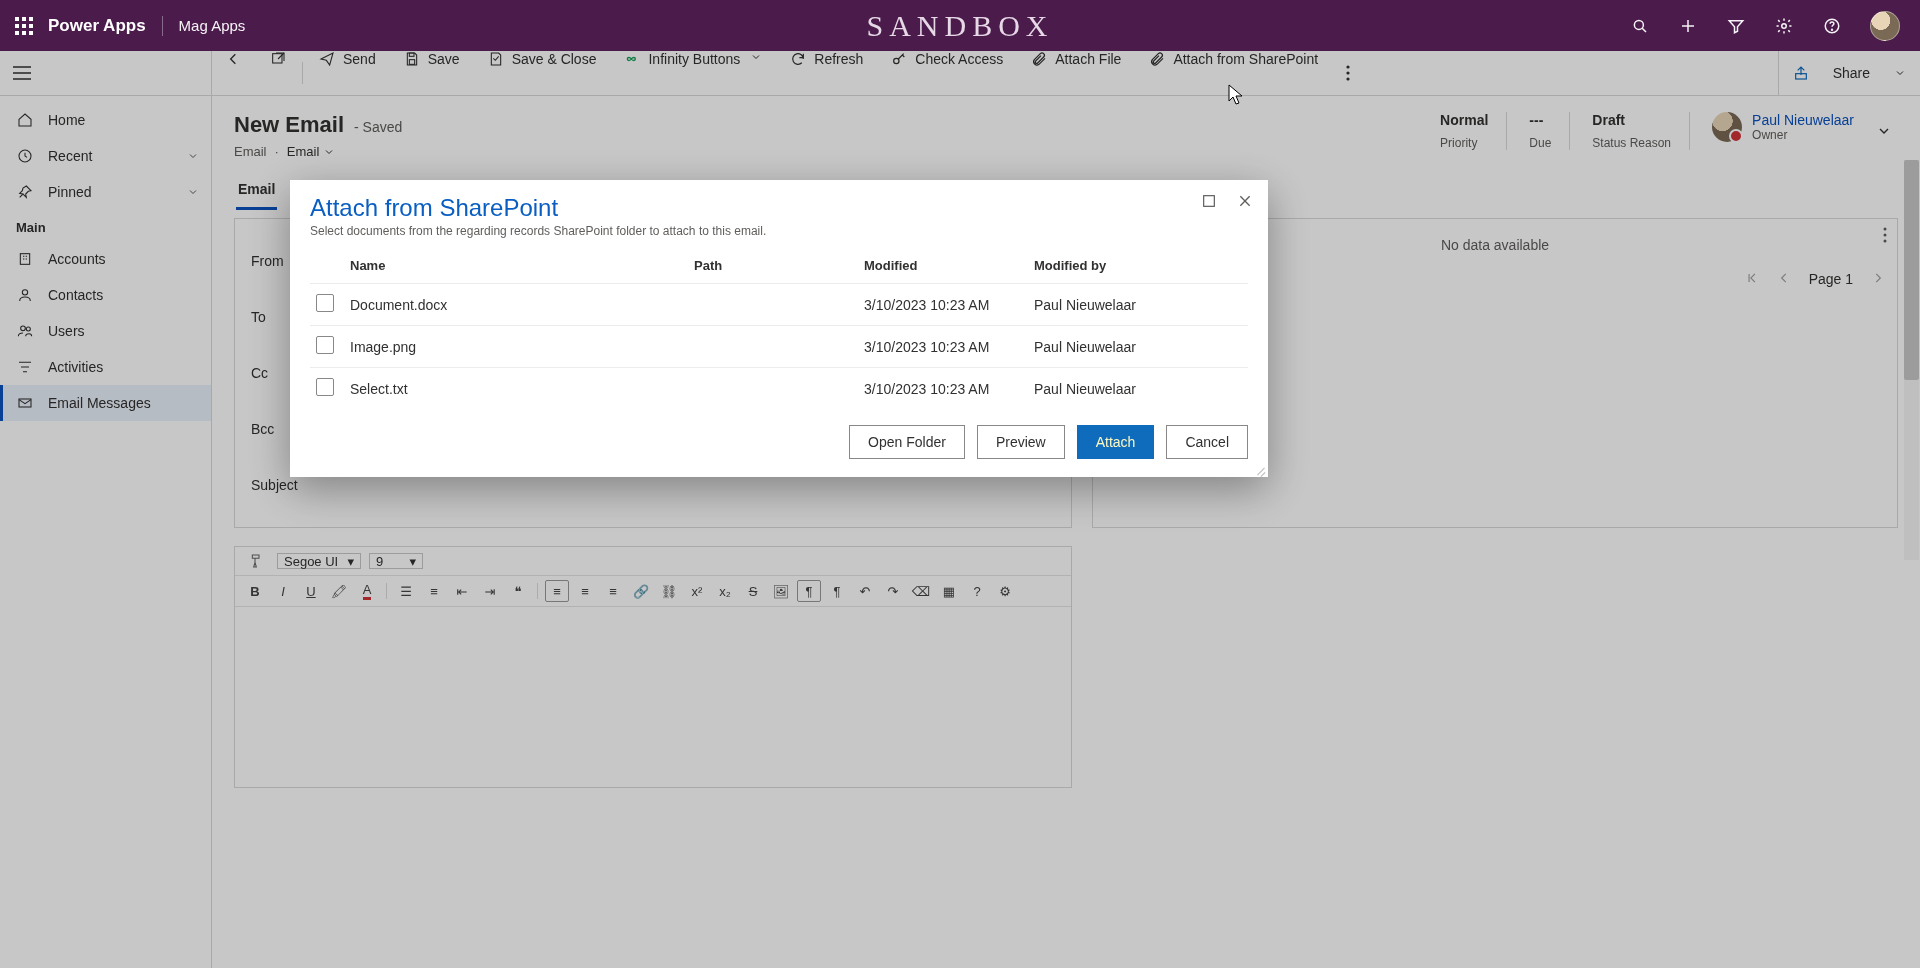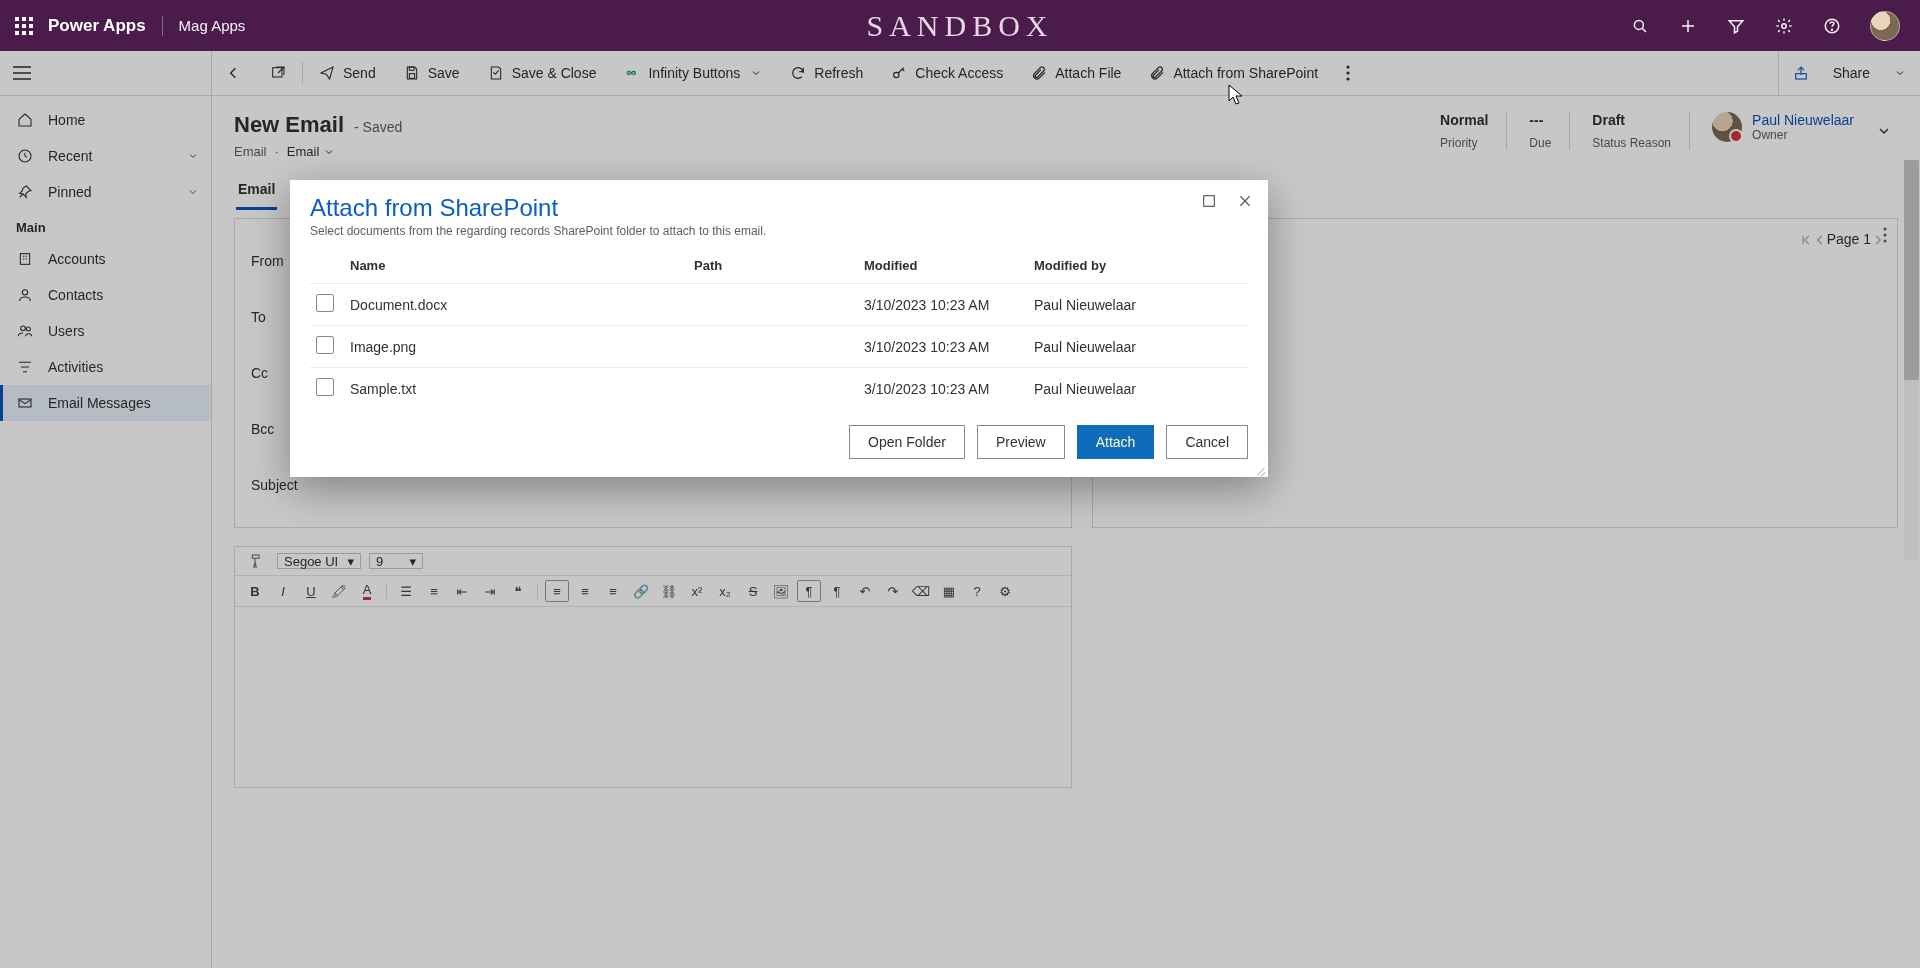--- a/index.html
+++ b/index.html
@@ -29,21 +29,21 @@
   .topright{margin-left:auto;display:flex;align-items:center;gap:28px;padding-right:12px}
   .topicon{width:20px;height:20px;display:flex;align-items:center;justify-content:center;cursor:pointer;opacity:.95}
   .topicon svg{stroke:#fff;fill:none}
   .avatar{width:30px;height:30px;border-radius:50%;background:radial-gradient(circle at 35% 30%,#e8d5b8 0 35%,#7a6a55 36% 100%);border:1px solid rgba(255,255,255,.4)}
 
   
   .cmdbar{height:var(--cmdh);display:flex;align-items:center;border-bottom:1px solid var(--border);padding-left:0}
   .cmdleft{width:var(--side-w);height:100%;display:flex;align-items:center;border-right:1px solid var(--border)}
   .burger{width:44px;height:100%;display:flex;align-items:center;justify-content:center;cursor:pointer}
   .cmdgroup{display:flex;align-items:center;height:100%}
-  .cmdbtn{display:flex;align-items:center;gap:8px;padding:0 14px;height:100%;cursor:pointer;color:var(--txt)}
+  .cmdbtn{display:flex;align-items:flex-start;gap:8px;padding:0 14px;height:100%;cursor:pointer;color:var(--txt)}
   .cmdsep{width:1px;height:22px;background:var(--border);margin:0 2px}
   .cmdic{width:16px;height:16px;display:flex;align-items:center;justify-content:center}
   .chev{margin-left:2px}
   .spacer{flex:1}
   .elips{padding:0 14px;cursor:pointer;display:flex;align-items:center;height:100%}
   .sharebox{display:flex;align-items:center;gap:24px;padding:0 14px;height:100%;border-left:1px solid var(--border);cursor:pointer}
 
   
   .layout{display:flex;height:calc(100% - var(--toph) - var(--cmdh))}
   .sidebar{width:var(--side-w);border-right:1px solid var(--border);padding-top:6px;background:#fff}
@@ -76,21 +76,21 @@
   .tabs{margin-top:14px;display:flex;gap:18px;padding-left:2px}
   .tab{padding:8px 2px 10px;cursor:pointer;color:var(--muted)}
   .tab.active{color:var(--txt);font-weight:600;border-bottom:3px solid var(--pa-blue)}
 
   .layout2{display:flex;gap:20px;margin-top:8px}
   .formCard{flex:0 0 838px;border:1px solid var(--border);padding:14px 16px}
   .formRow{display:flex;align-items:center;height:56px}
   .formRow .lbl{width:70px;color:#323130}
   .sideCard{flex:1;border:1px solid var(--border);padding:12px;position:relative}
   .sideCard .nodata{text-align:center;color:var(--muted);padding:6px 0 18px}
-  .pager{display:flex;align-items:flex-end;justify-content:flex-end;color:var(--muted)}
+  .pager{display:flex;align-items:flex-start;justify-content:flex-end;gap:18px;color:var(--muted)}
   .pager .pg{color:var(--txt)}
   .kebab{position:absolute;top:8px;right:10px;cursor:pointer}
 
   
   .editorCard{margin-top:18px;flex:0 0 838px;border:1px solid var(--border)}
   .edRow1{display:flex;align-items:center;gap:8px;padding:6px 10px;border-bottom:1px solid var(--border2)}
   .fontSel{display:flex;align-items:center;justify-content:space-between;border:1px solid #c8c8c8;padding:2px 6px;min-width:84px;height:16px;font-size:13px}
   .sizeSel{min-width:54px}
   .edRow2{display:flex;align-items:center;flex-wrap:wrap;gap:4px;padding:4px 8px;border-bottom:1px solid var(--border2)}
   .edRow2 .b{width:24px;height:22px;display:flex;align-items:center;justify-content:center;cursor:pointer;font-size:13px;color:#444;border-radius:2px}
@@ -450,20 +450,21 @@
             </div>
         </div>
         <div class="sideCard">
           <div class="kebab">
               <svg width="4" height="16" viewBox="0 0 4 16">
                 <circle cx="2" cy="2" r="1.5" fill="#605e5c"></circle>
                 <circle cx="2" cy="8" r="1.5" fill="#605e5c"></circle>
                 <circle cx="2" cy="14" r="1.5" fill="#605e5c"></circle>
               </svg>
             </div>
+          <div class="nodata">No data available</div>
           <div class="pager">
             <span>
                 <svg width="14" height="14" viewBox="0 0 24 24" fill="none" stroke="#a0a0a0" stroke-width="2">
                   <path d="M17 5l-7 7 7 7M7 5v14"></path>
                 </svg>
               </span>
             <span>
                 <svg width="14" height="14" viewBox="0 0 24 24" fill="none" stroke="#a0a0a0" stroke-width="2">
                   <path d="M15 5l-7 7 7 7"></path>
                 </svg>
@@ -584,21 +585,21 @@
           </tr>
           <tr>
             <td class="chk"><span class="chkbox"></span></td>
             <td>Image.png</td>
             <td></td>
             <td>3/10/2023 10:23 AM</td>
             <td>Paul Nieuwelaar</td>
           </tr>
           <tr>
             <td class="chk"><span class="chkbox"></span></td>
-            <td>Sample.txt</td>
+            <td>Select.txt</td>
             <td></td>
             <td>3/10/2023 10:23 AM</td>
             <td>Paul Nieuwelaar</td>
           </tr>
         </tbody>
     </table>
   </div>
   <div class="dlgFoot">
     <button class="btn">Open Folder</button>
     <button class="btn">Preview</button>

